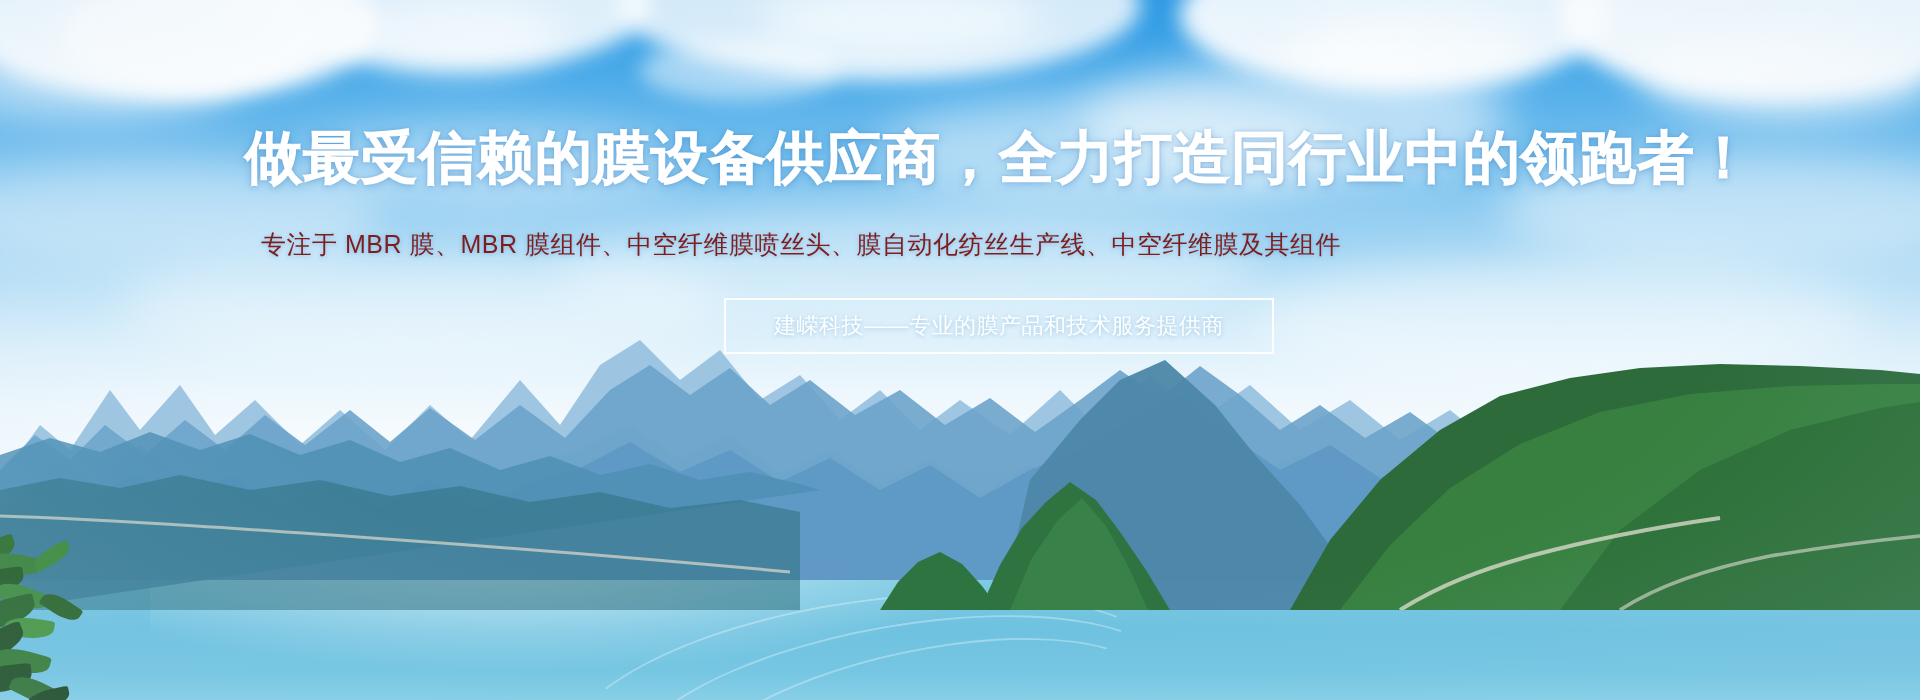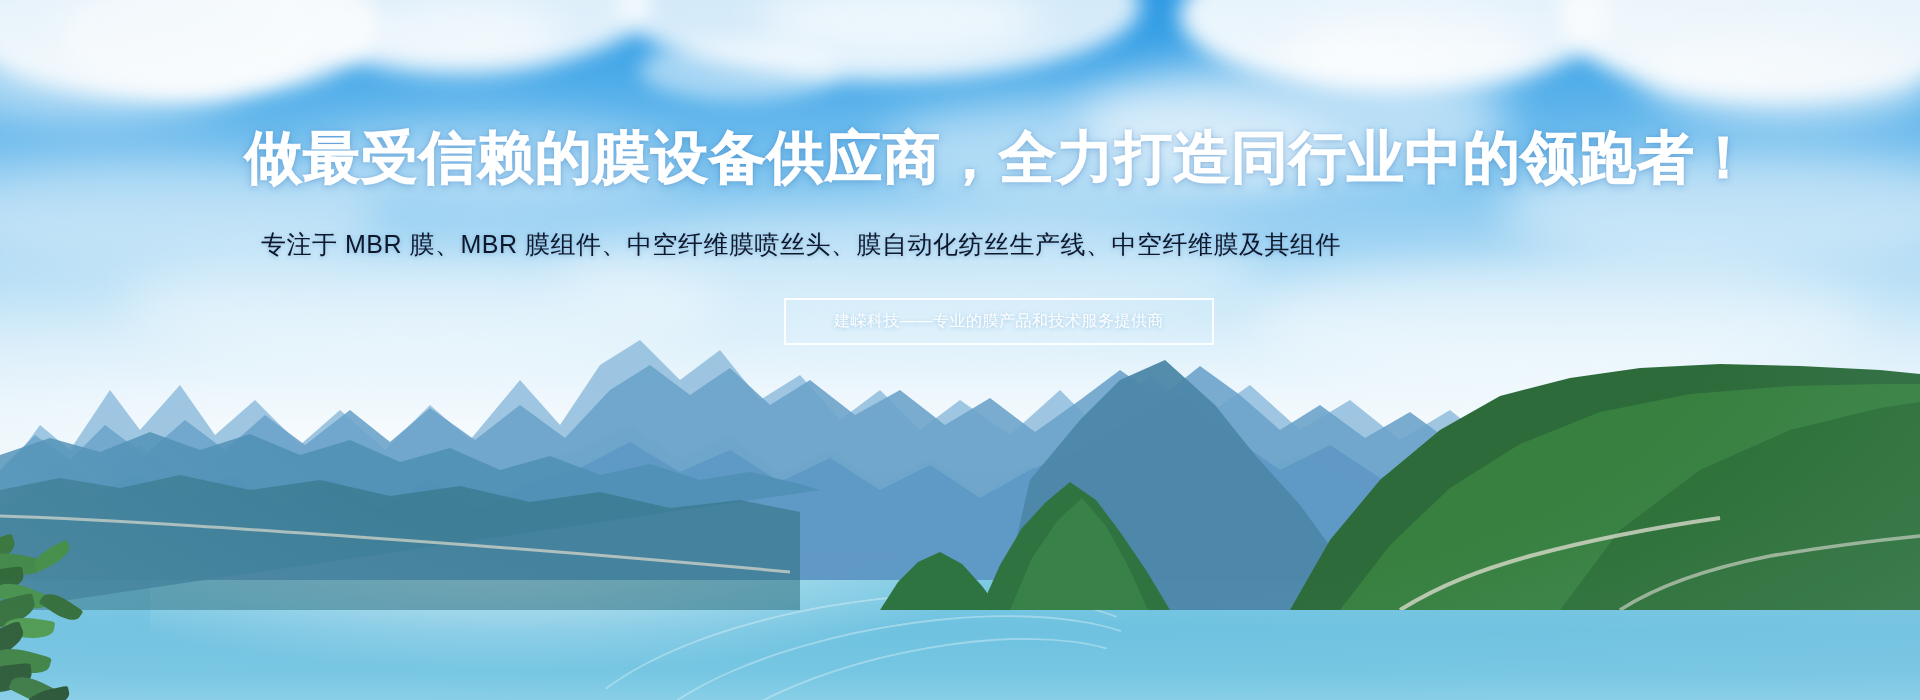--- a/index.html
+++ b/index.html
@@ -113,33 +113,33 @@
     font-weight:bold;
     letter-spacing:1px;
     color:#ffffff;
     white-space:nowrap;
     text-shadow:0 0 3px rgba(60,130,200,.55), 0 2px 8px rgba(40,110,180,.35);
     -webkit-text-stroke:1px rgba(255,255,255,.9);
   }
   .subtitle {
     position:absolute; left:0; top:228px; width:1524px;
     font-size:25px;
-    color:#0f172a;
+    color:#7f1d1d;
     letter-spacing:.5px;
     white-space:nowrap;
     text-shadow:0 1px 4px rgba(70,140,200,.45);
   }
   .tagline-wrap {
     position:absolute; left:0; top:298px; width:1920px;
   }
   .tagline {
     display:inline-block;
     border:2px solid rgba(255,255,255,.92);
     padding:11px 48px;
-    font-size:16px;
+    font-size:22px;
     color:#ffffff;
     letter-spacing:.5px;
     white-space:nowrap;
     text-shadow:0 1px 4px rgba(70,140,200,.4);
   }
 
   .vignette {
     position:absolute; left:0; top:0; width:1920px; height:700px;
     pointer-events:none;
     background:radial-gradient(ellipse at 50% 45%, rgba(255,255,255,0) 55%, rgba(160,205,235,.18) 100%);

